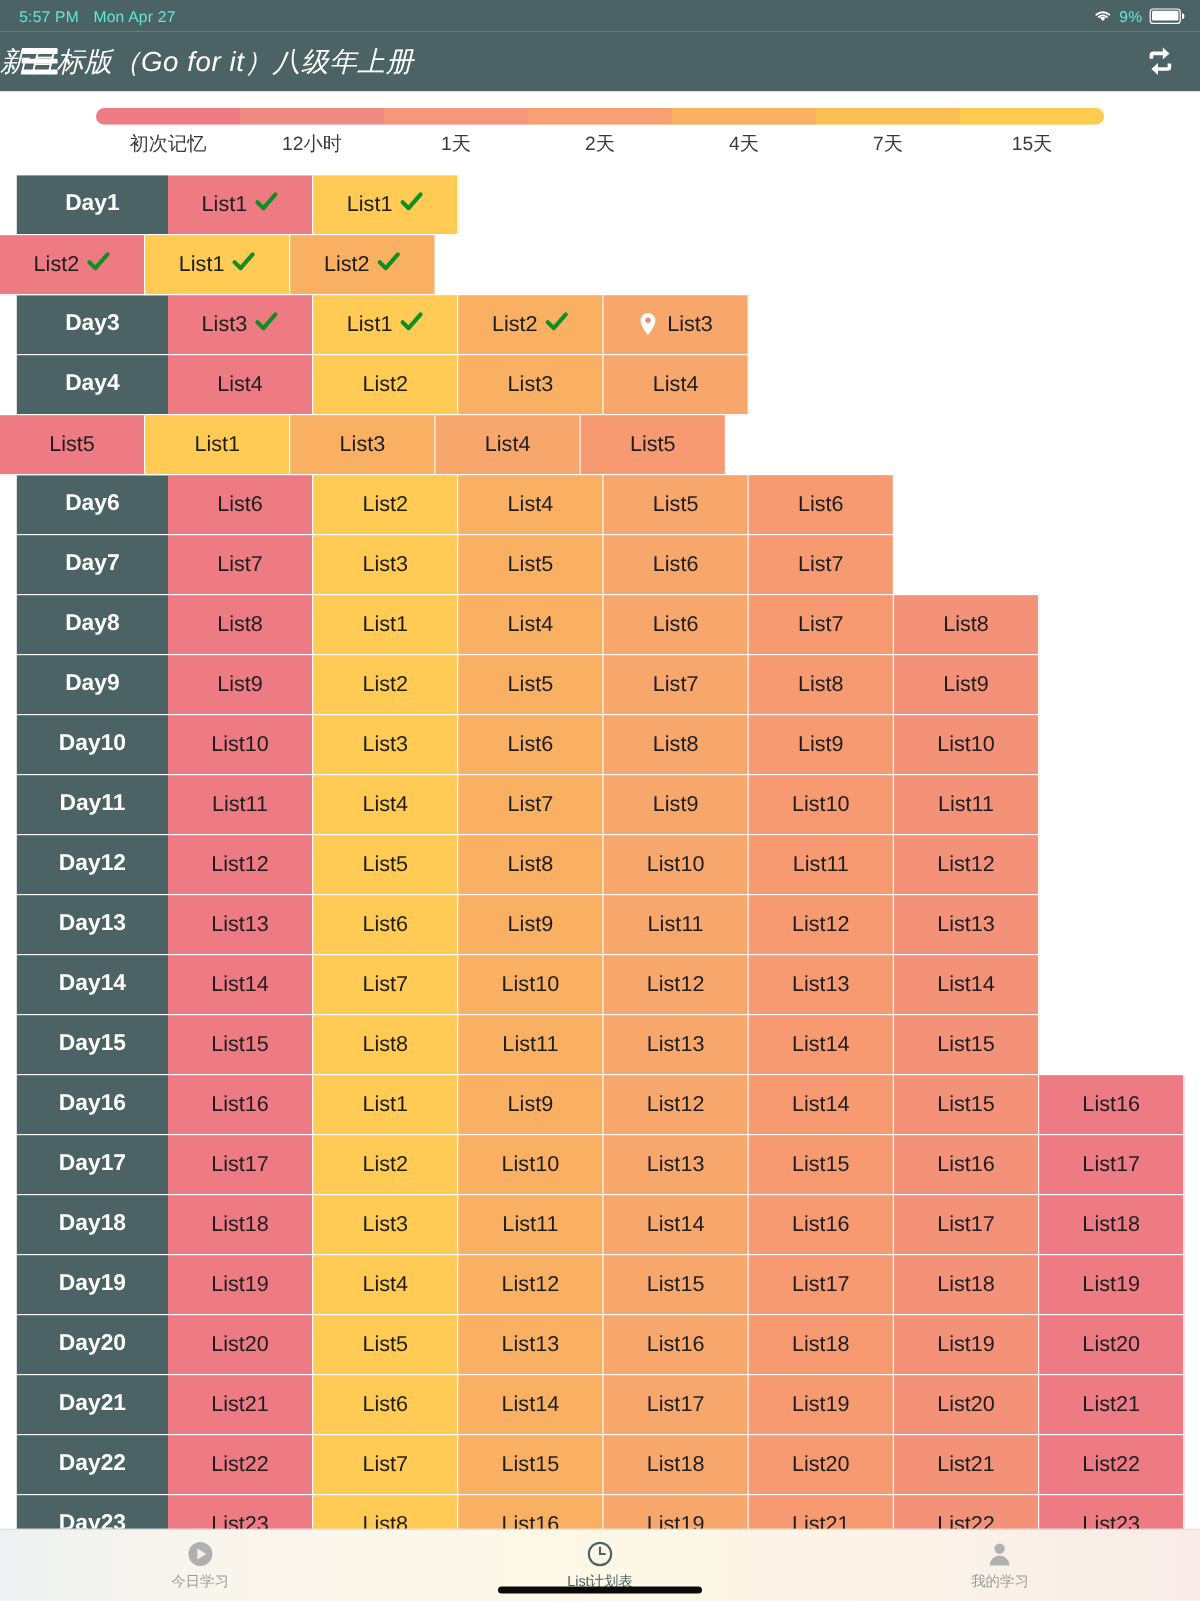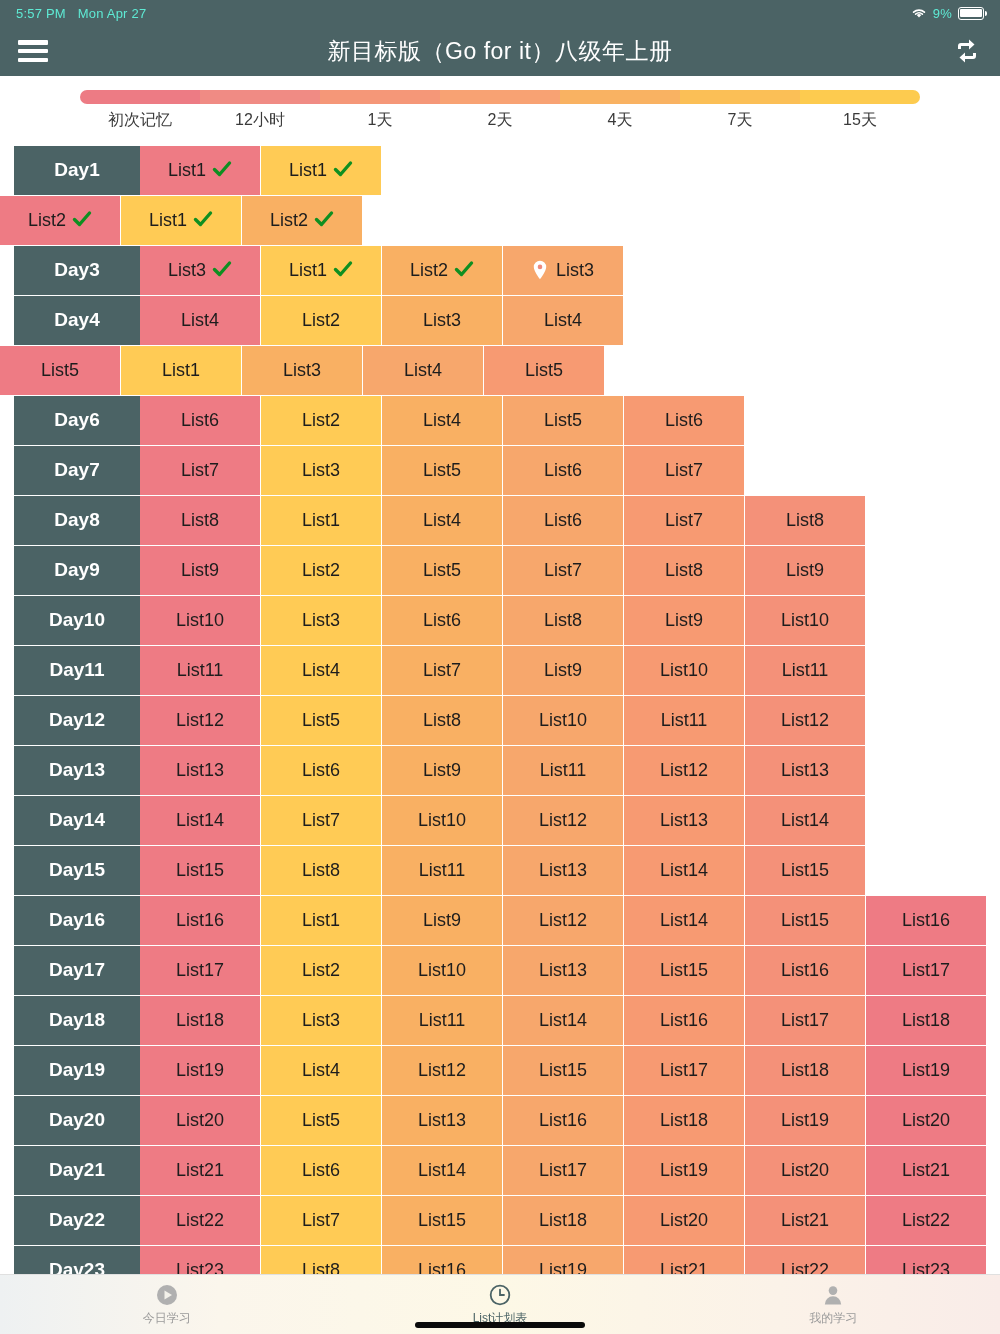--- a/index.html
+++ b/index.html
@@ -44,24 +44,25 @@
     position: relative;
     padding: 0 18px;
   }
   .hamburger {
     width: 30px; height: 22px;
     display: flex; flex-direction: column; justify-content: space-between;
     cursor: pointer;
   }
   .hamburger span { display:block; height: 4.5px; background: #ffffff; border-radius: 1px; }
   .nav-title {
-    position: absolute; left: 0; right: 0; text-align: center;
+    position: absolute; left: 0; right: 0; 
     color: #ffffff; font-size: 23px; font-weight: 400;
     pointer-events: none;
     letter-spacing: .5px;
+    font-style: italic;
   }
   .nav-sync { margin-left: auto; z-index: 2; cursor: pointer; display:flex; }
 
   
   .legend-wrap { padding: 14px 80px 0 80px; }
   .legend-bar { display: flex; height: 14px; border-radius: 7px; overflow: hidden; }
   .legend-bar span { flex: 1 1 0; display:block; }
   .legend-labels { display: flex; margin-top: 6px; }
   .legend-labels span {
     flex: 1 1 0; text-align: center; font-size: 16px; color: #3a3a3a;

